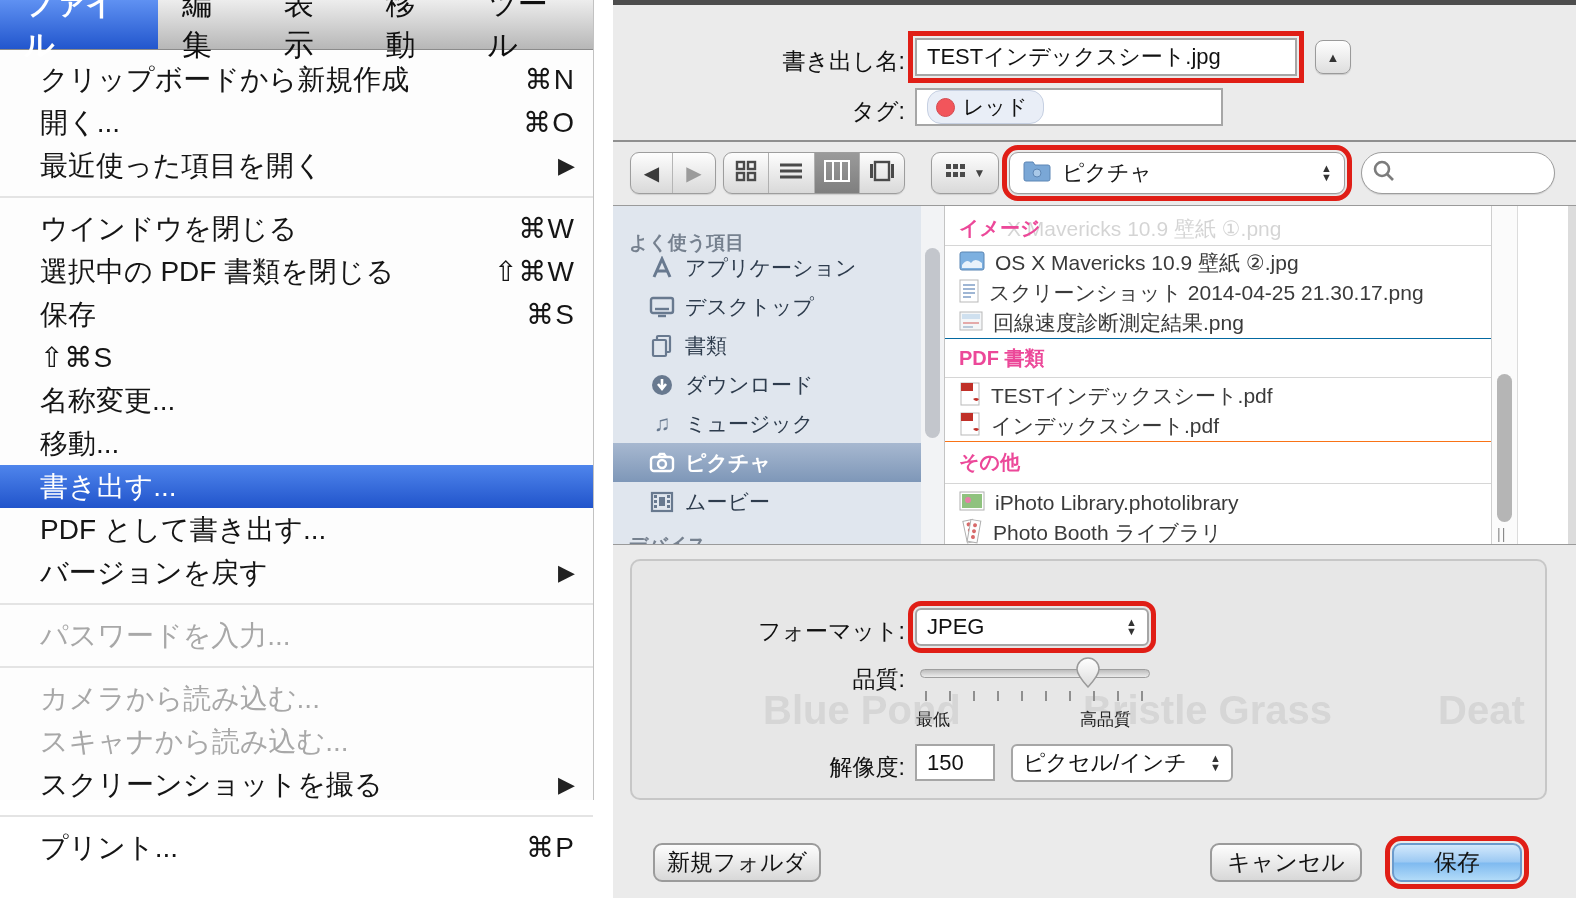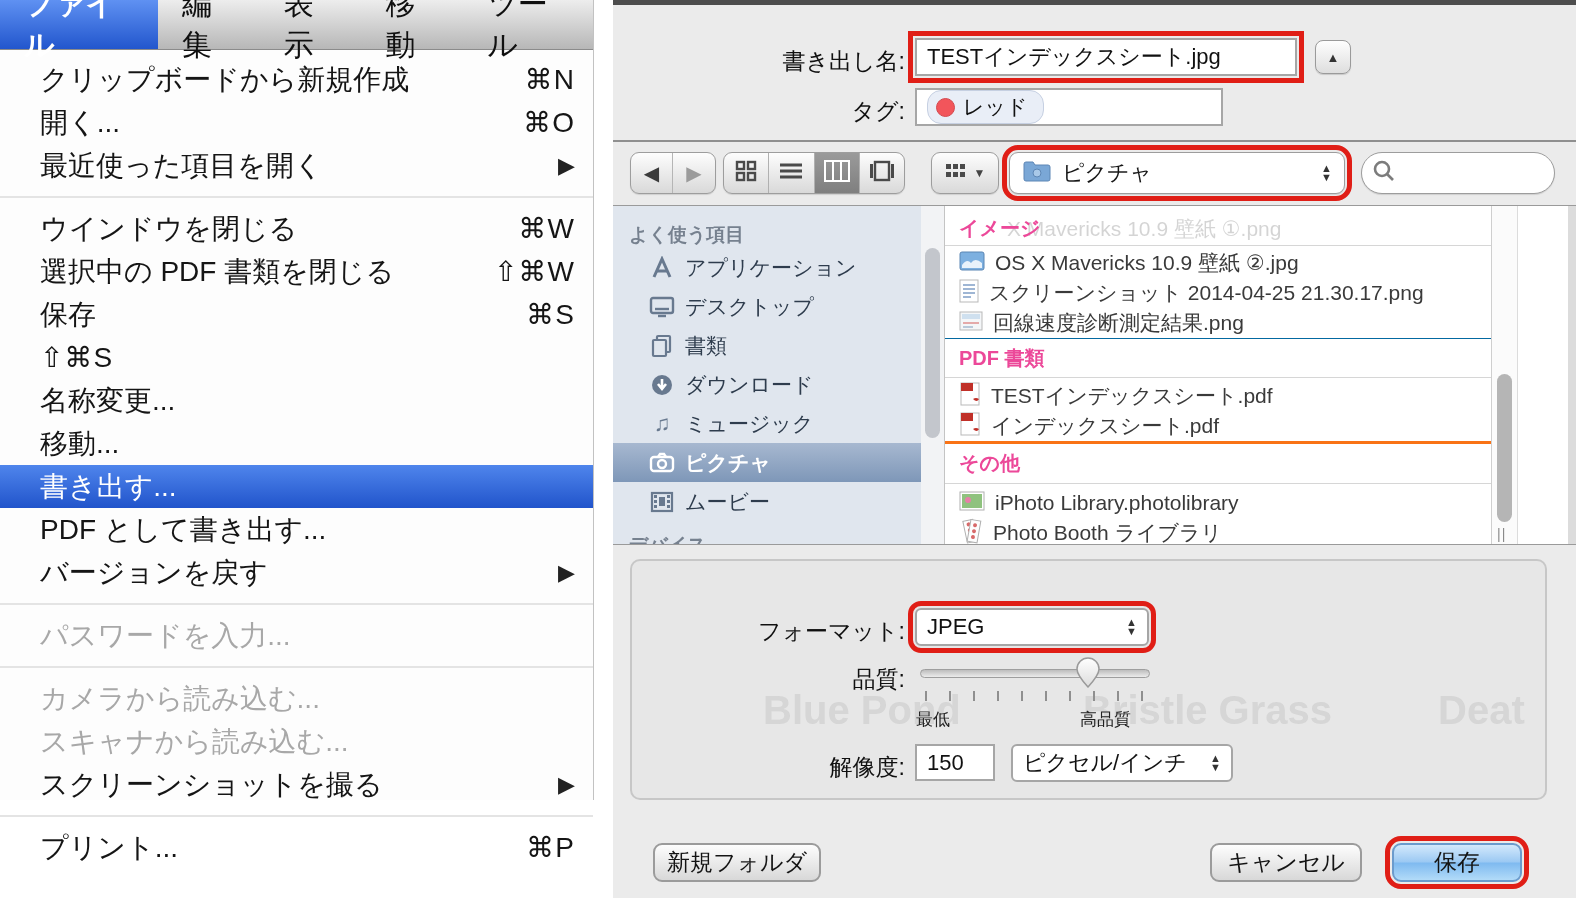--- a/index.html
+++ b/index.html
@@ -286,21 +286,21 @@
       <svg width="24" height="24">
           <circle cx="10" cy="10" r="7" fill="none" stroke="#7c7c7c" stroke-width="2.6"></circle>
         <line x1="15" y1="15" x2="21" y2="21" stroke="#7c7c7c" stroke-width="2.6"></line>
         </svg>
     </span>
     <span></span>
   </div>
 
   <div class="browser">
     <div class="sidebar">
-      <div class="sb-header" style="top:16px;">よく使う項目</div>
+      <div class="sb-header" style="top:24px;">よく使う項目</div>
       <div class="sb-item" style="top:42px;">
         <span class="sb-icon">
           <svg width="24" height="24">
               <path d="M4,21 L12,3 L20,21" fill="none" stroke="#68798f" stroke-width="3"></path>
               <line x1="7" y1="15" x2="17" y2="15" stroke="#68798f" stroke-width="3"></line>
             </svg>
         </span>
         <span>アプリケーション</span>
       </div>
       <div class="sb-item" style="top:81px;">
@@ -428,21 +428,21 @@
         <span>
           <svg width="22" height="26">
               <rect x="2" y="2" width="18" height="22" fill="#fff" stroke="#b9b9b9"></rect>
               <rect x="2" y="2" width="12" height="8" fill="#c03028"></rect>
               <path d="M14,18 q4,4 6,0 q-3,-2 -6,0" fill="#c03028"></path>
             </svg>
         </span>
         <span>インデックスシート.pdf</span>
       </div>
 
-      <div class="fsec-h" style="top:235px; height:43px; border-top:3px solid #f97316;">
+      <div class="fsec-h" style="top:235px; height:43px; border-top:1px solid #f97316;">
         <span class="ht">その他</span>
       </div>
       <div class="frow" style="top:282px;">
         <span>
           <svg width="26" height="22">
               <rect x="1" y="2" width="24" height="18" fill="#fff" stroke="#b0b0b0"></rect>
               <rect x="3" y="4" width="20" height="14" fill="#8fc27e"></rect>
               <circle cx="9" cy="10" r="3" fill="#e87fa8"></circle>
             </svg>
         </span>

